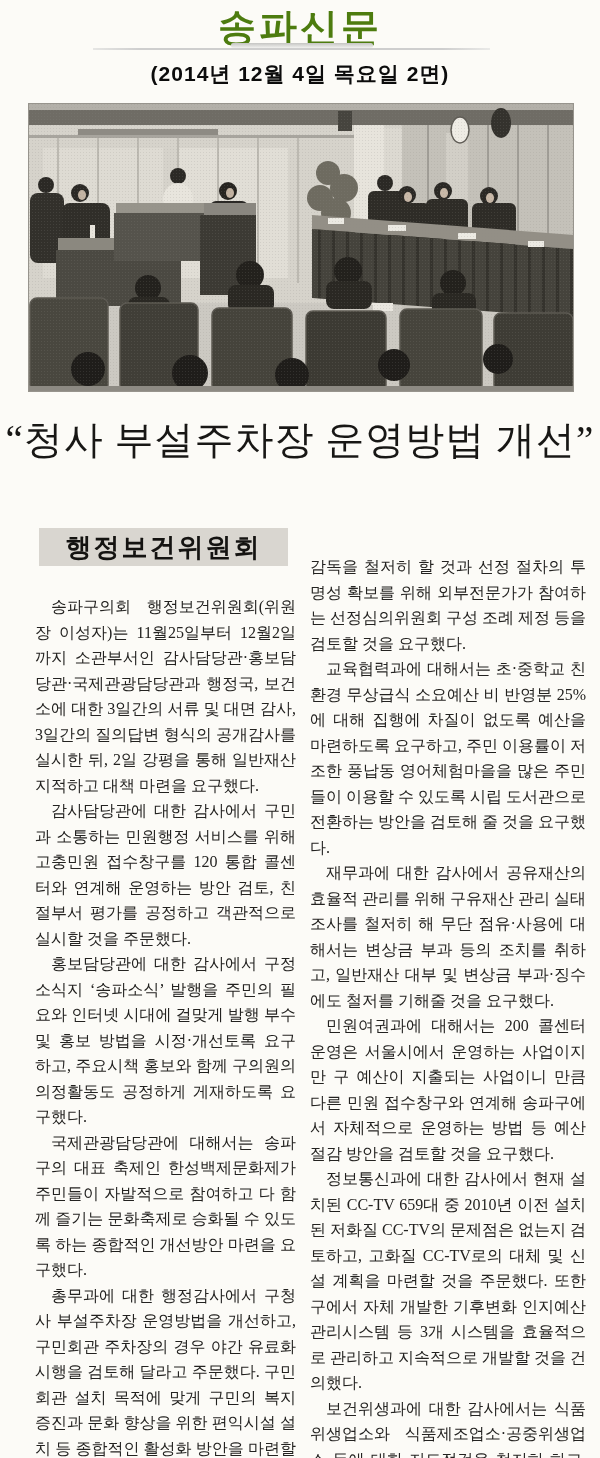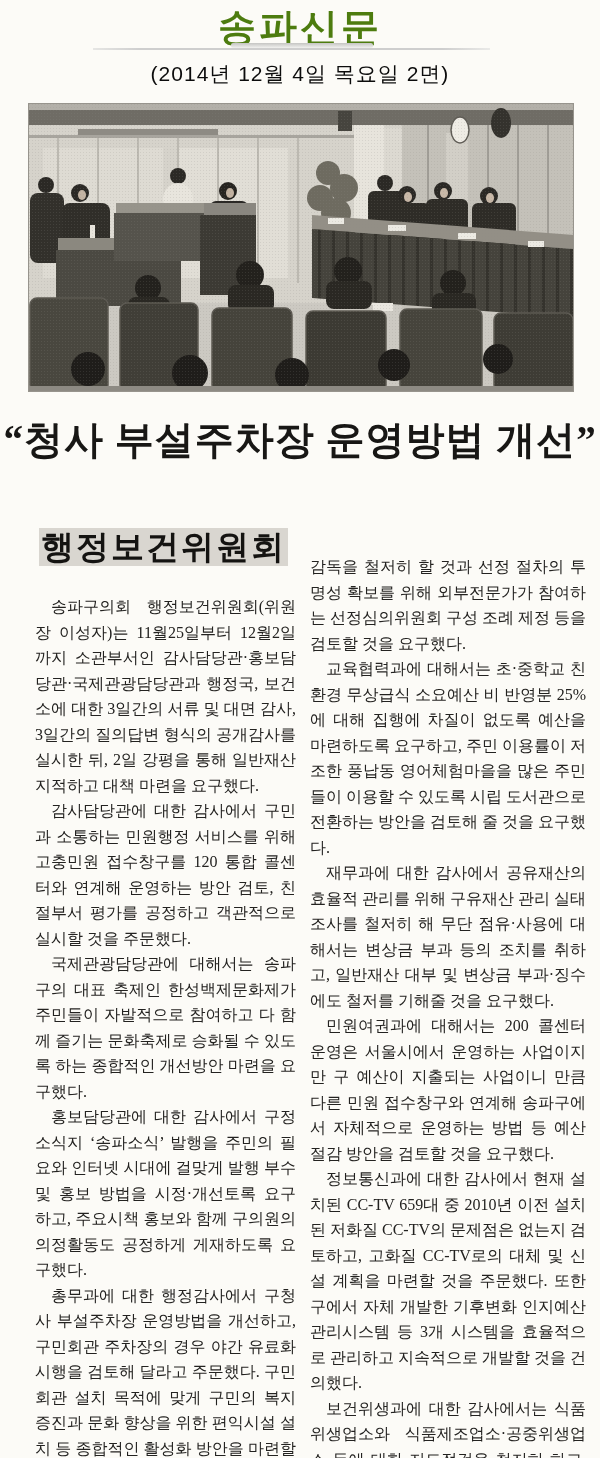--- a/index.html
+++ b/index.html
@@ -16,37 +16,37 @@
   .masthead-shadow {
     position:absolute; top:43px; left:231px; width:142px; height:5px;
     background:linear-gradient(to bottom,#c5c5c3,#f1f1ef); border-radius:2px;
   }
   .top-rule {
     position:absolute; top:48px; left:93px; width:397px; height:2px;
     background:linear-gradient(to right,#e6e6e4,#cecece 12%,#cecece 88%,#eaeae8);
   }
   .dateline {
     position:absolute; top:60px; left:0; width:100%; text-align:center;
-    font-family:"Liberation Sans","DejaVu Sans",sans-serif; font-weight:normal;
+    font-family:"Liberation Sans","DejaVu Sans",sans-serif; font-weight:bold;
     font-size:21px; letter-spacing:1px; color:#0c0c0c;
   }
   .photo {
     position:absolute; top:103px; left:28px; width:546px; height:289px;
     background:#ccc9c2;
   }
   .photo svg { display:block; width:100%; height:100%; }
   .headline {
     position:absolute; top:413px; left:0; width:100%; text-align:center;
     font-size:39px; font-weight:600; letter-spacing:1px; color:#181715;
   }
   .section-box {
     position:absolute; top:528px; left:39px; width:249px; height:38px;
     background:#d9d6d0; display:flex; align-items:center; justify-content:center;
     font-family:"Liberation Sans","DejaVu Sans",sans-serif; font-weight:bold;
-    font-size:33px; letter-spacing:2px; color:#141311;
+    font-size:26px; letter-spacing:2px; color:#141311;
   }
   .col {
     position:absolute; font-size:16px; line-height:25.5px;
     text-align:justify; word-break:break-all; color:#232220;
   }
   .col-left  { top:594px; left:35px;  width:261px; }
   .col-right { top:526px; left:310px; width:276px; }
   .col p { margin:0; text-indent:1em; }
   .col p.flush { text-indent:0;margin-top:28px; }
 </style>
@@ -190,29 +190,29 @@
           <circle cx="366" cy="262" r="16"></circle>
         <circle cx="470" cy="256" r="15"></circle>
       </g>
 
       <rect x="0" y="283" width="546" height="6" fill="#8d8a83"></rect>
       <rect x="0" y="0" width="546" height="289" fill="url(#dots)" opacity="0.22"></rect>
       <rect x="0.5" y="0.5" width="545" height="288" fill="none" stroke="#97948d"></rect>
     </svg>
   </figure>
 
-  <h1 class="headline" style="margin:0; font-weight:700;">“청사 부설주차장 운영방법 개선”</h1>
+  <h1 class="headline" style="margin:0; font-weight:400;">“청사 부설주차장 운영방법 개선”</h1>
 
   <div class="section-box">행정보건위원회</div>
 
   <div class="col col-left">
     <p>송파구의회 행정보건위원회(위원장 이성자)는 11월25일부터 12월2일까지 소관부서인 감사담당관·홍보담당관·국제관광담당관과 행정국, 보건소에 대한 3일간의 서류 및 대면 감사, 3일간의 질의답변 형식의 공개감사를 실시한 뒤, 2일 강평을 통해 일반재산 지적하고 대책 마련을 요구했다.</p>
     <p>감사담당관에 대한 감사에서 구민과 소통하는 민원행정 서비스를 위해 고충민원 접수창구를 120 통합 콜센터와 연계해 운영하는 방안 검토, 친절부서 평가를 공정하고 객관적으로 실시할 것을 주문했다.</p>
+    <p>홍보담당관에 대한 감사에서 구정소식지 ‘송파소식’ 발행을 주민의 필요와 인터넷 시대에 걸맞게 발행 부수 및 홍보 방법을 시정·개선토록 요구하고, 주요시책 홍보와 함께 구의원의 의정활동도 공정하게 게재하도록 요구했다.</p>
     <p>국제관광담당관에 대해서는 송파구의 대표 축제인 한성백제문화제가 주민들이 자발적으로 참여하고 다 함께 즐기는 문화축제로 승화될 수 있도록 하는 종합적인 개선방안 마련을 요구했다.</p>
-    <p>홍보담당관에 대한 감사에서 구정소식지 ‘송파소식’ 발행을 주민의 필요와 인터넷 시대에 걸맞게 발행 부수 및 홍보 방법을 시정·개선토록 요구하고, 주요시책 홍보와 함께 구의원의 의정활동도 공정하게 게재하도록 요구했다.</p>
     <p>총무과에 대한 행정감사에서 구청사 부설주차장 운영방법을 개선하고, 구민회관 주차장의 경우 야간 유료화 시행을 검토해 달라고 주문했다. 구민회관 설치 목적에 맞게 구민의 복지 증진과 문화 향상을 위한 편익시설 설치 등 종합적인 활성화 방안을 마련할 것을 요구했다.</p>
 
   </div>
 
   <div class="col col-right">
     <p class="flush">감독을 철저히 할 것과 선정 절차의 투명성 확보를 위해 외부전문가가 참여하는 선정심의위원회 구성 조례 제정 등을 검토할 것을 요구했다.</p>
     <p>교육협력과에 대해서는 초·중학교 친환경 무상급식 소요예산 비 반영분 25%에 대해 집행에 차질이 없도록 예산을 마련하도록 요구하고, 주민 이용률이 저조한 풍납동 영어체험마을을 많은 주민들이 이용할 수 있도록 시립 도서관으로 전환하는 방안을 검토해 줄 것을 요구했다.</p>
     <p>재무과에 대한 감사에서 공유재산의 효율적 관리를 위해 구유재산 관리 실태조사를 철저히 해 무단 점유·사용에 대해서는 변상금 부과 등의 조치를 취하고, 일반재산 대부 및 변상금 부과·징수에도 철저를 기해줄 것을 요구했다.</p>
     <p>민원여권과에 대해서는 200 콜센터 운영은 서울시에서 운영하는 사업이지만 구 예산이 지출되는 사업이니 만큼 다른 민원 접수창구와 연계해 송파구에서 자체적으로 운영하는 방법 등 예산 절감 방안을 검토할 것을 요구했다.</p>
     <p>정보통신과에 대한 감사에서 현재 설치된 CC-TV 659대 중 2010년 이전 설치된 저화질 CC-TV의 문제점은 없는지 검토하고, 고화질 CC-TV로의 대체 및 신설 계획을 마련할 것을 주문했다. 또한 구에서 자체 개발한 기후변화 인지예산 관리시스템 등 3개 시스템을 효율적으로 관리하고 지속적으로 개발할 것을 건의했다.</p>

